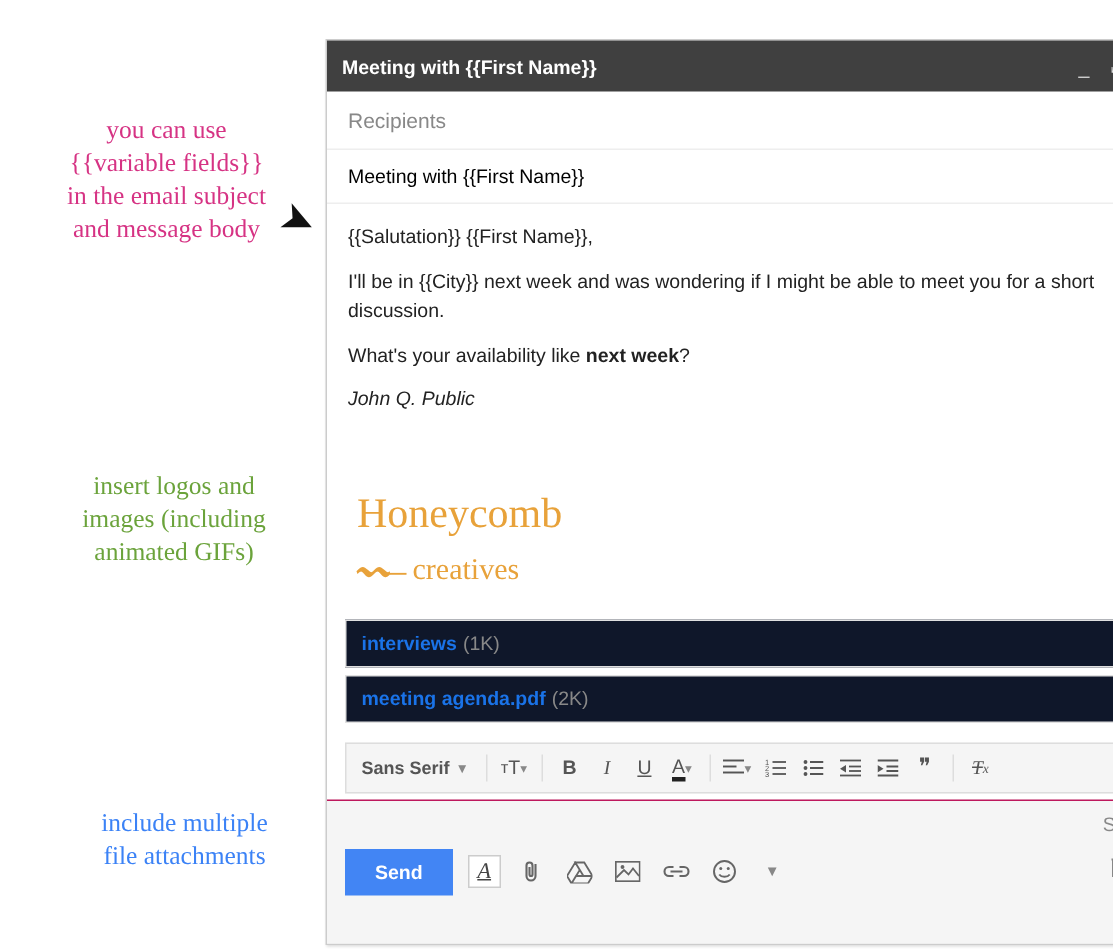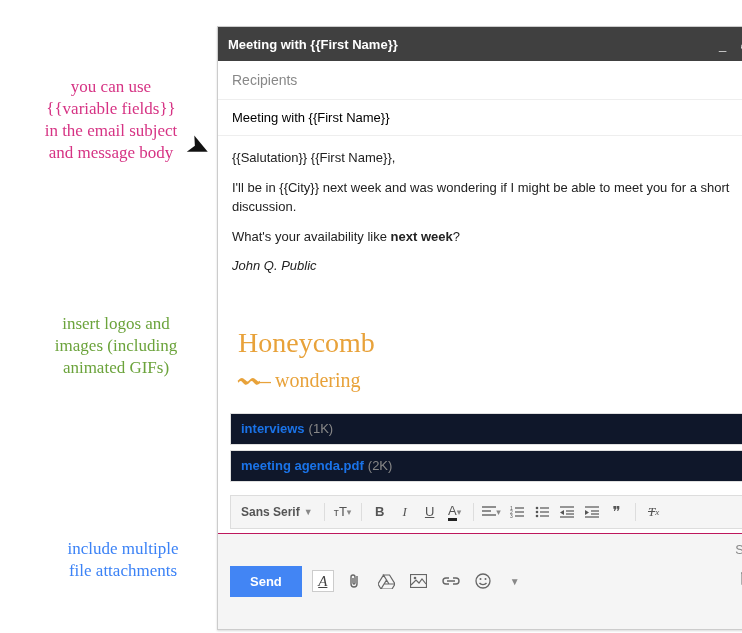--- a/index.html
+++ b/index.html
@@ -222,21 +222,21 @@
     <p>I'll be in {{City}} next week and was wondering if I might be able to meet you for a short discussion.</p>
     <p>
       <span>What's your availability like </span><b>next week</b><span>?</span>
     </p>
     <p class="sig-name">John Q. Public</p>
 
     <div class="logo">
       <div class="logo-main">Honeycomb</div>
       <div class="logo-sub">
         <span class="logo-swirl">〰⎯</span>
-        <span>wondering</span>
+        <span>creatives</span>
       </div>
     </div>
   </div>
 
   <div class="attachments">
     <div class="attach">
       <span class="attach-name">interviews</span>
       <span class="attach-size">(1K)</span>
       <span class="attach-x">×</span>
     </div>

